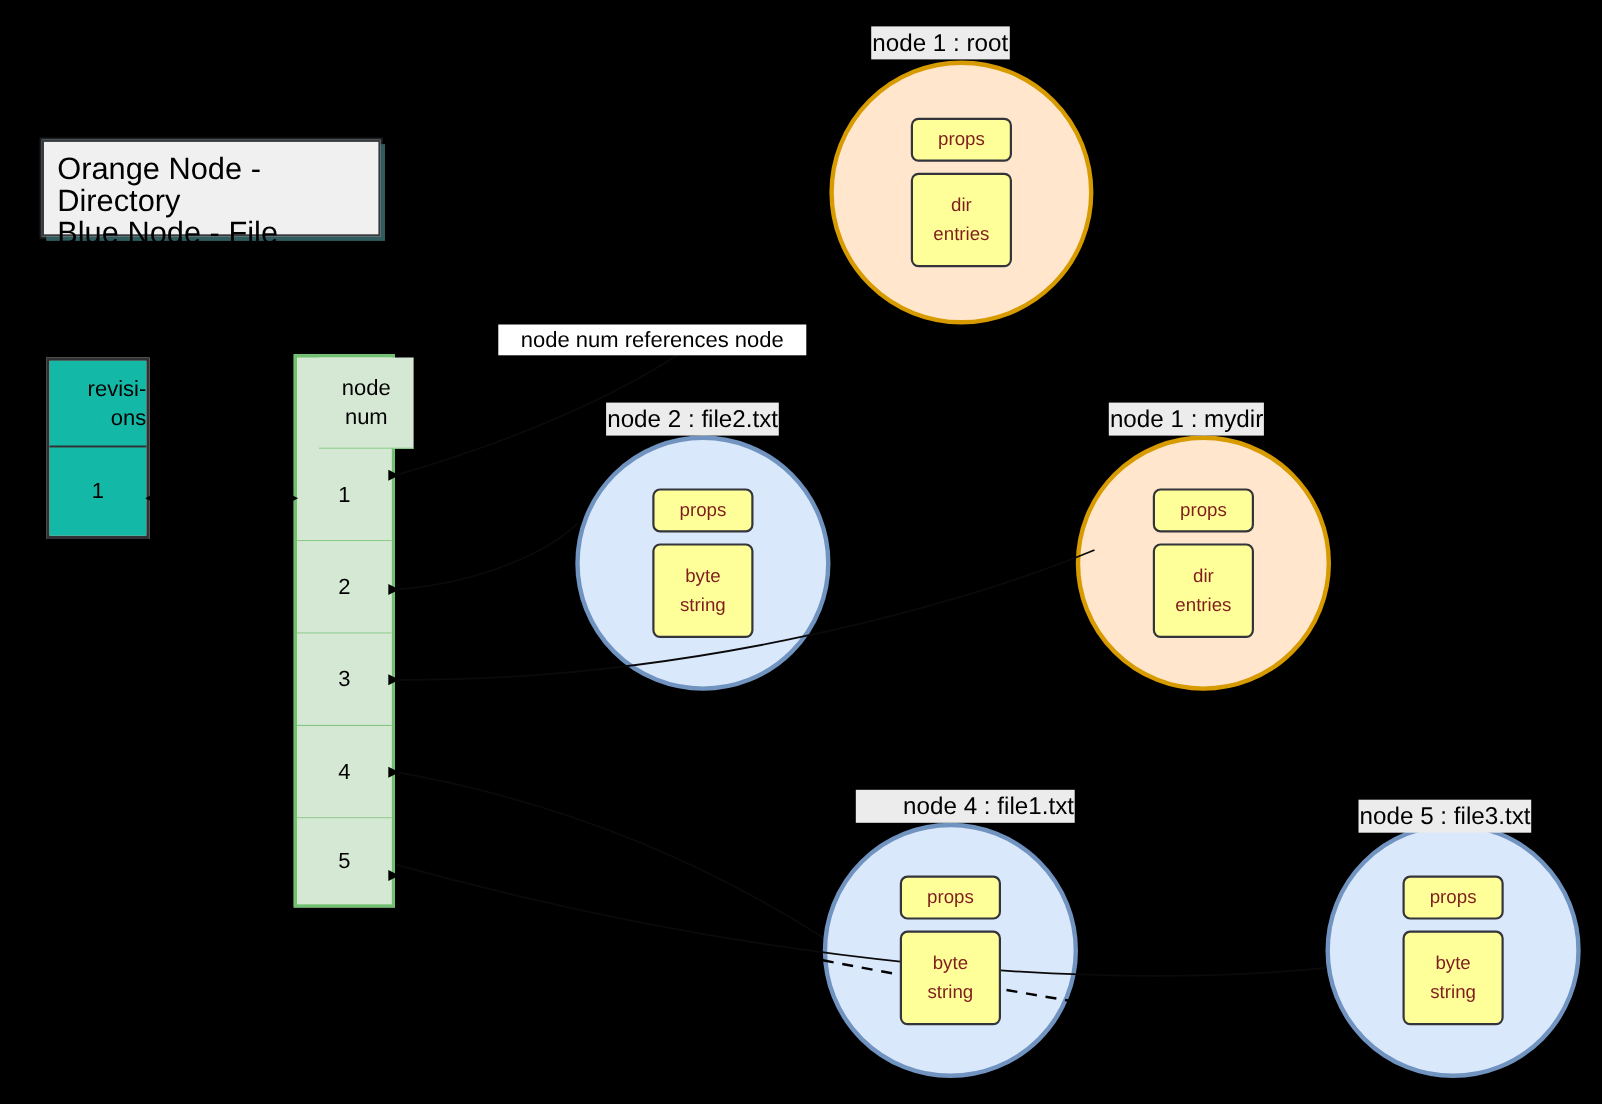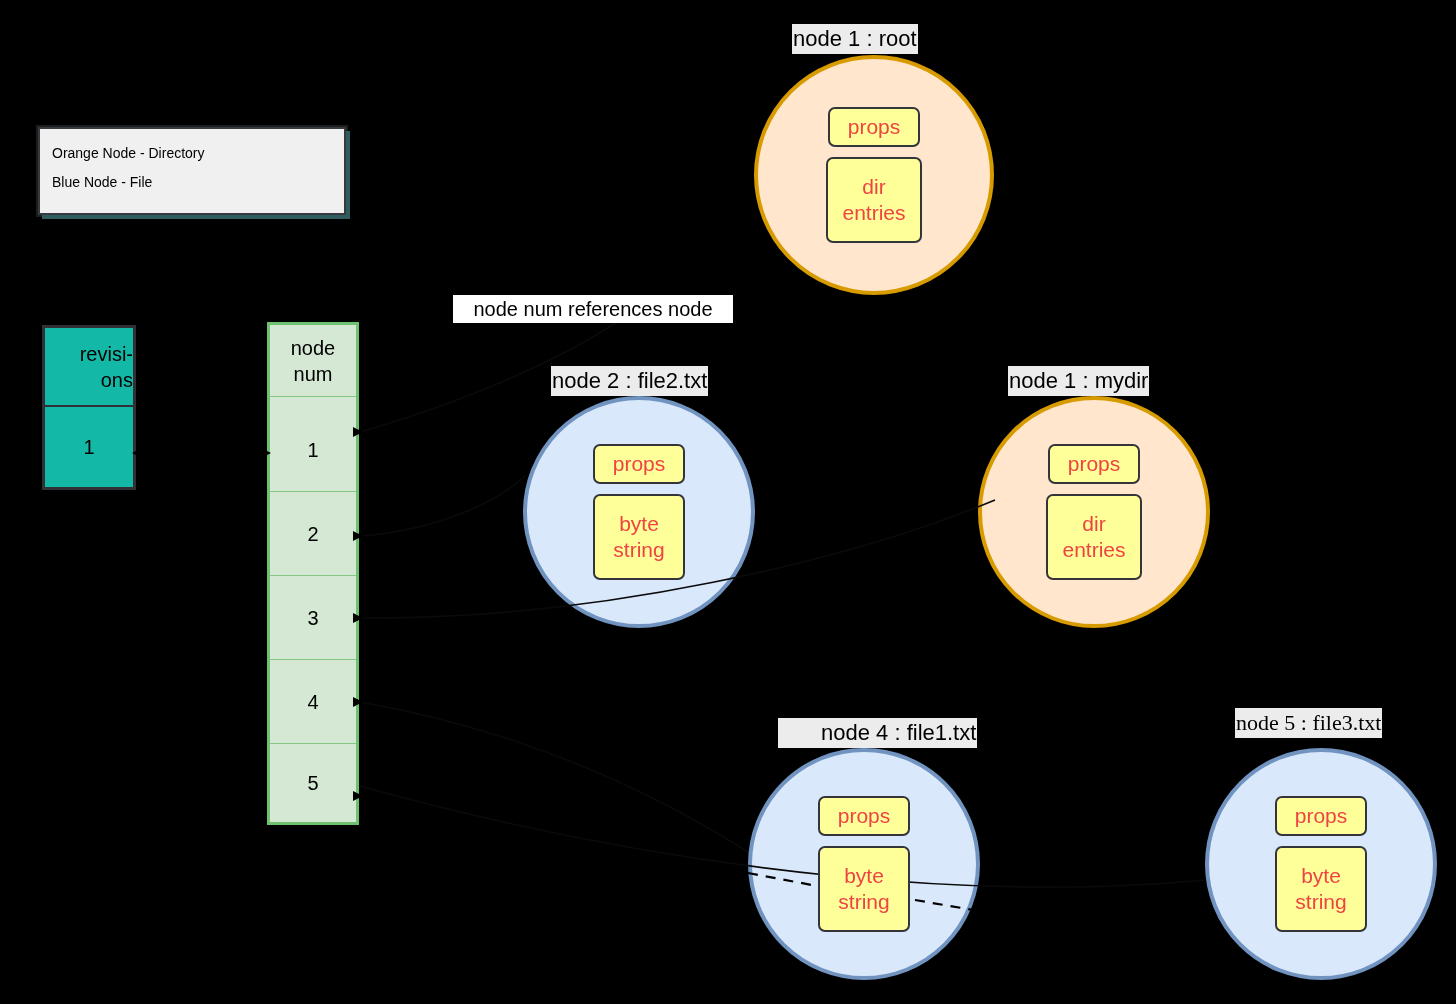--- a/index.html
+++ b/index.html
@@ -19,21 +19,21 @@
 
   
   #legend-box {
     left: 38px; top: 127px;
     width: 308px; height: 88px;
     background: #f0f0f0;
     border: 2px solid #36393d;
     box-shadow: 4px 4px 0 0 #2f5c5f, 0 0 0 2px #1b1d1f;
     box-sizing: border-box;
     padding: 10px 12px 0 12px;
-    font-size: 14px;
+    font-size: 28px;
     line-height: 29px;
     color: #000;
   }
 
   
   #revisions-table {
     left: 42px; top: 325px;
     width: 94px; height: 165px;
     border: 3px solid #2f3136;
     box-sizing: border-box;
@@ -77,22 +77,22 @@
     align-items: center;
     justify-content: center;
   }
   .node-dir  { background: #ffe6cc; border: 4px solid #d79b00; }
   .node-file { background: #dae8fc; border: 4px solid #7093c0; }
 
   .inner-box {
     background: #ffff99;
     border: 2px solid #33353a;
     border-radius: 7px;
-    color: #ef4444;
-    font-size: 21px;
+    color: #7f1d1d;
+    font-size: 17px;
     line-height: 26px;
     text-align: center;
     padding: 5px 14px;
     box-sizing: border-box;
     margin: 5px 0;
     min-width: 92px;
     position: relative;
     z-index: 5;
   }
   .inner-box.two-line { padding: 15px 14px; }
@@ -175,21 +175,21 @@
       </svg>
   </div>
   <div class="abs arrow-stub" style="left:250px; top:447px;">
     <svg width="12" height="12" viewBox="0 0 12 12">
         <path d="M11 1 L11 11 L1 6 Z" fill="#000"></path>
       </svg>
   </div>
 
 
   <div id="nodenum-table" class="abs">
-    <div class="nn-cell" style="top:0; height:72px;">
+    <div class="nn-cell" style="top:0; height:83px;margin-left:20px;">
       <span style="max-width:70px;">node num</span>
     </div>
     <div class="nn-cell" style="top:83px; height:84px;">
       <span>1</span>
     </div>
     <div class="nn-cell" style="top:167px; height:84px;">
       <span>2</span>
     </div>
     <div class="nn-cell" style="top:251px; height:84px;">
       <span>3</span>
@@ -288,21 +288,21 @@
   <div class="abs node-circle node-file" style="left:748px; top:748px; width:232px; height:232px;">
     <div class="inner-box">
       <span>props</span>
     </div>
     <div class="inner-box two-line">
       <div>byte</div>
       <div>string</div>
     </div>
   </div>
 
-  <div class="abs node-label" style="left:1235px; top:708px;font-family:Liberation Serif, serif;">
+  <div class="abs node-label" style="left:1235px; top:727px;">
     <span>node 5 : file3.txt</span>
   </div>
   <div class="abs node-circle node-file" style="left:1205px; top:748px; width:232px; height:232px;">
     <div class="inner-box">
       <span>props</span>
     </div>
     <div class="inner-box two-line">
       <div>byte</div>
       <div>string</div>
     </div>

